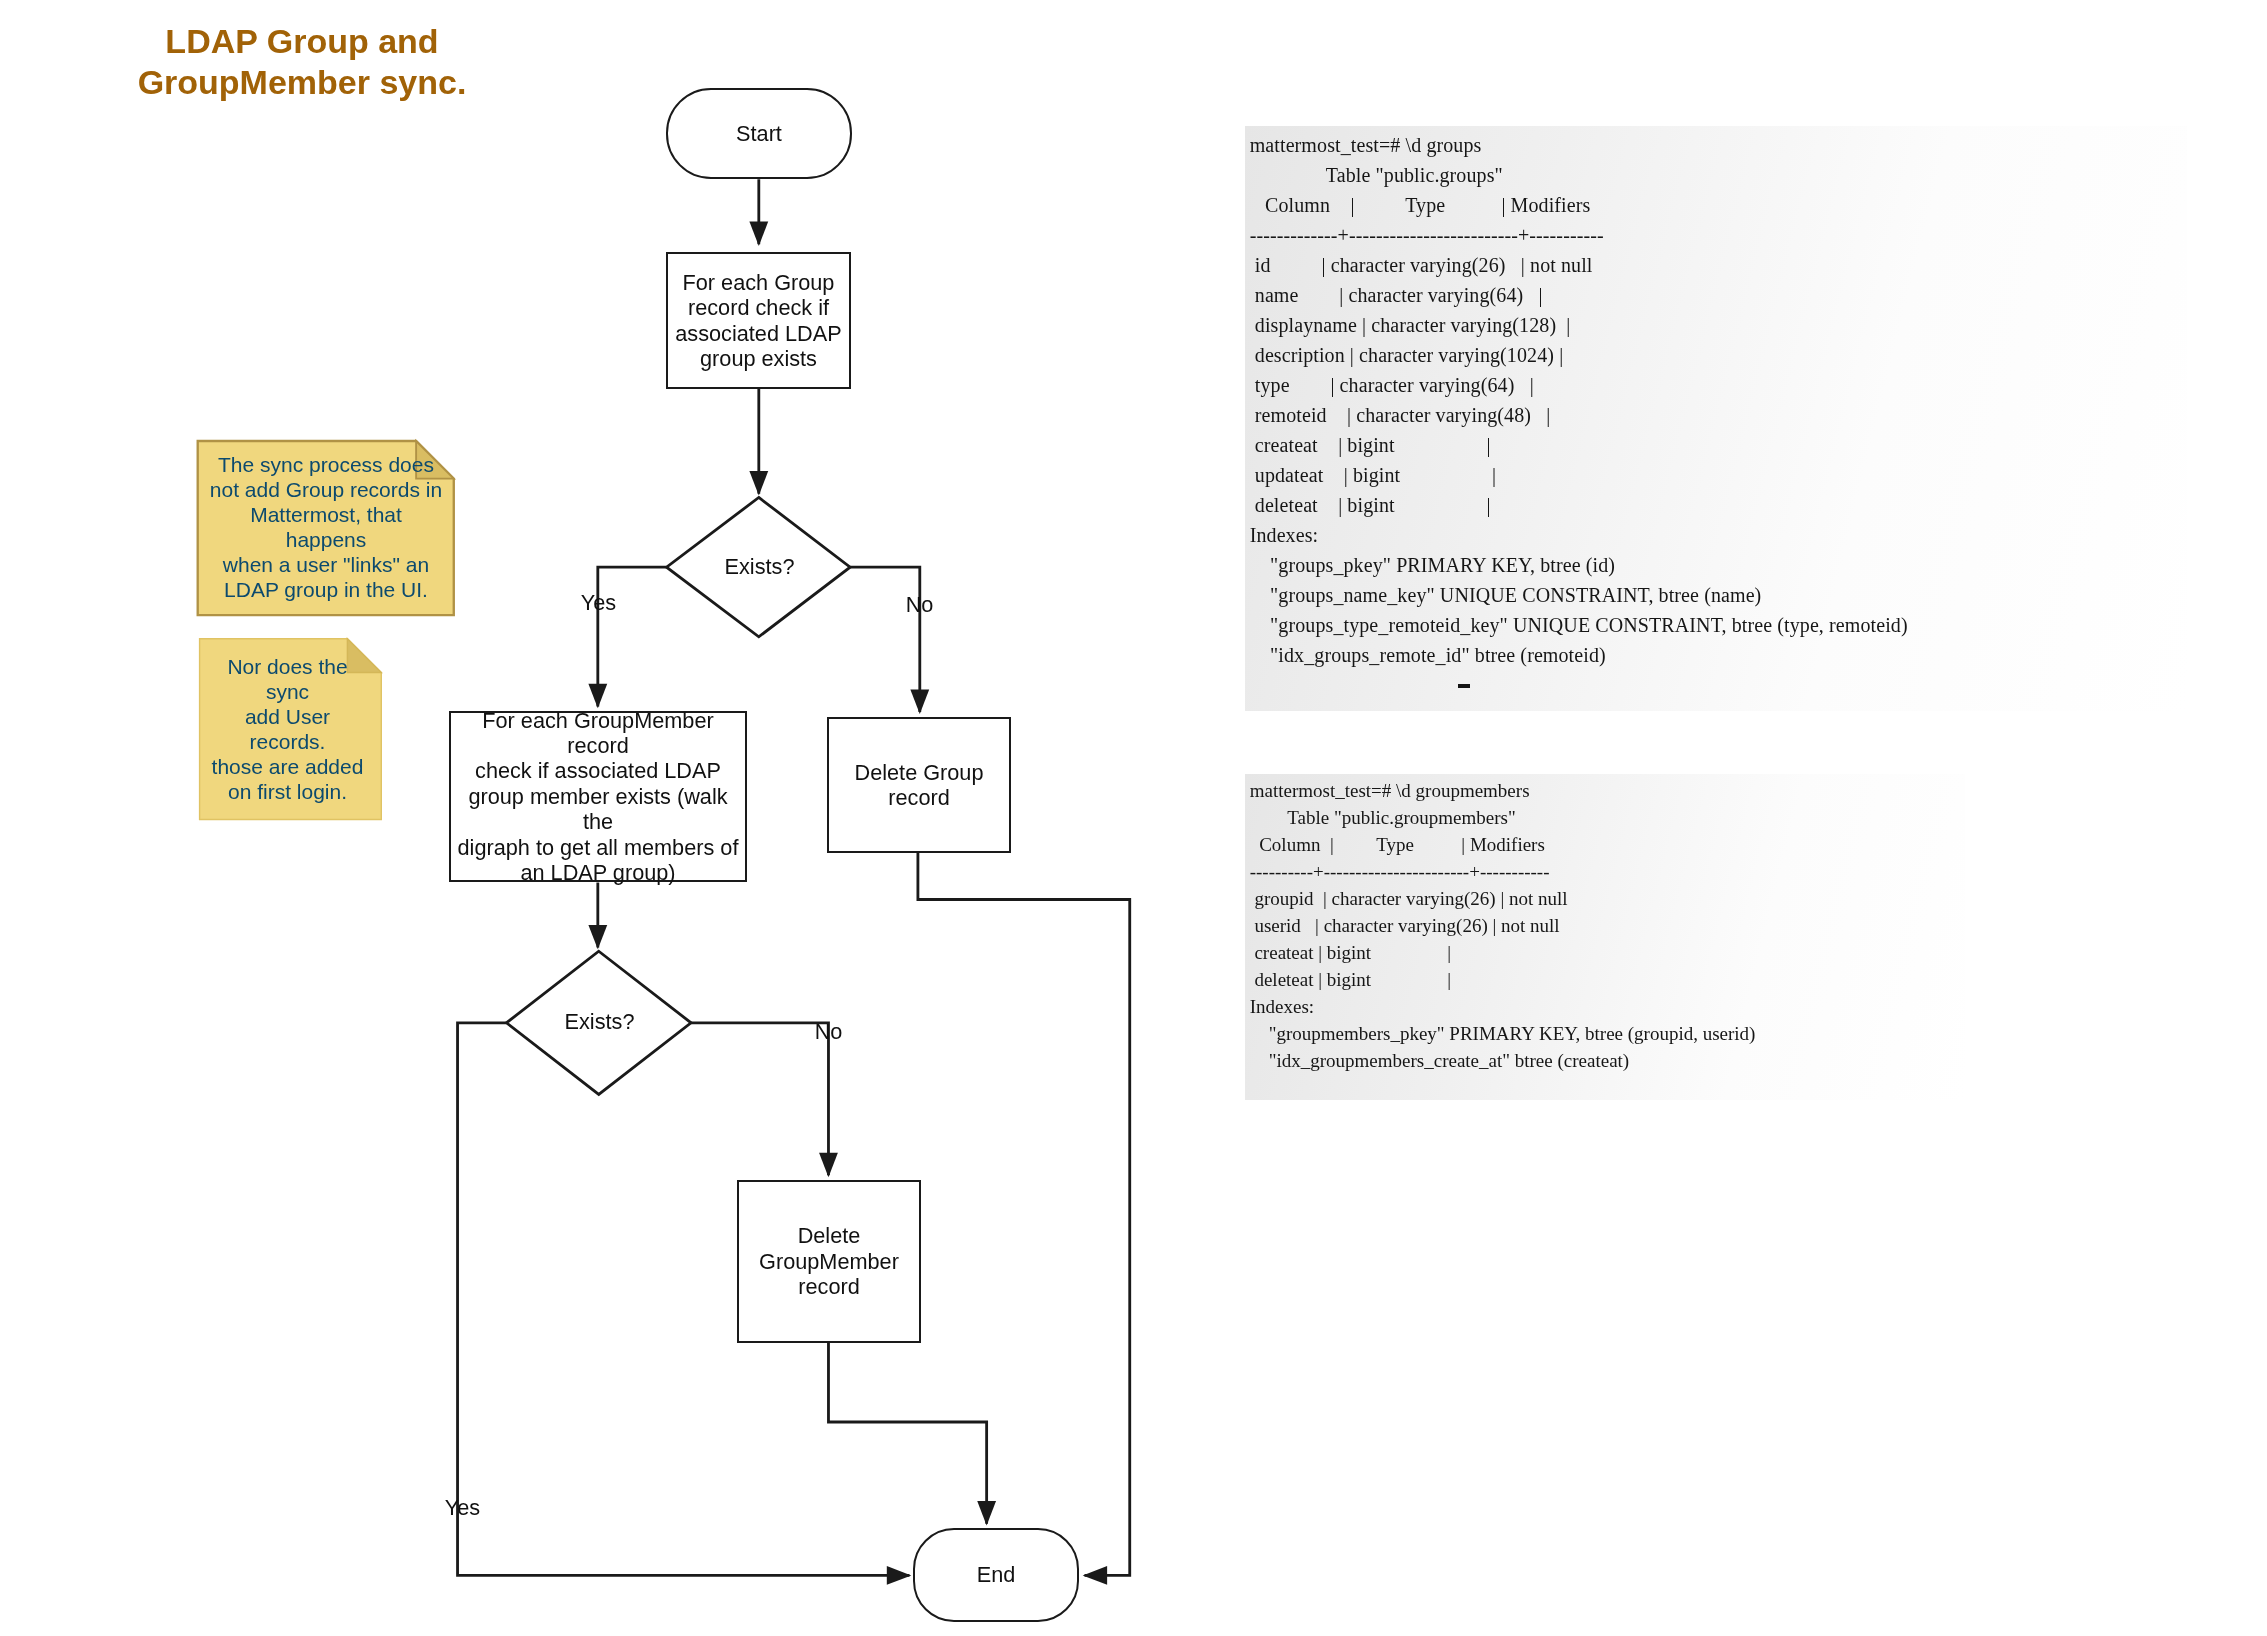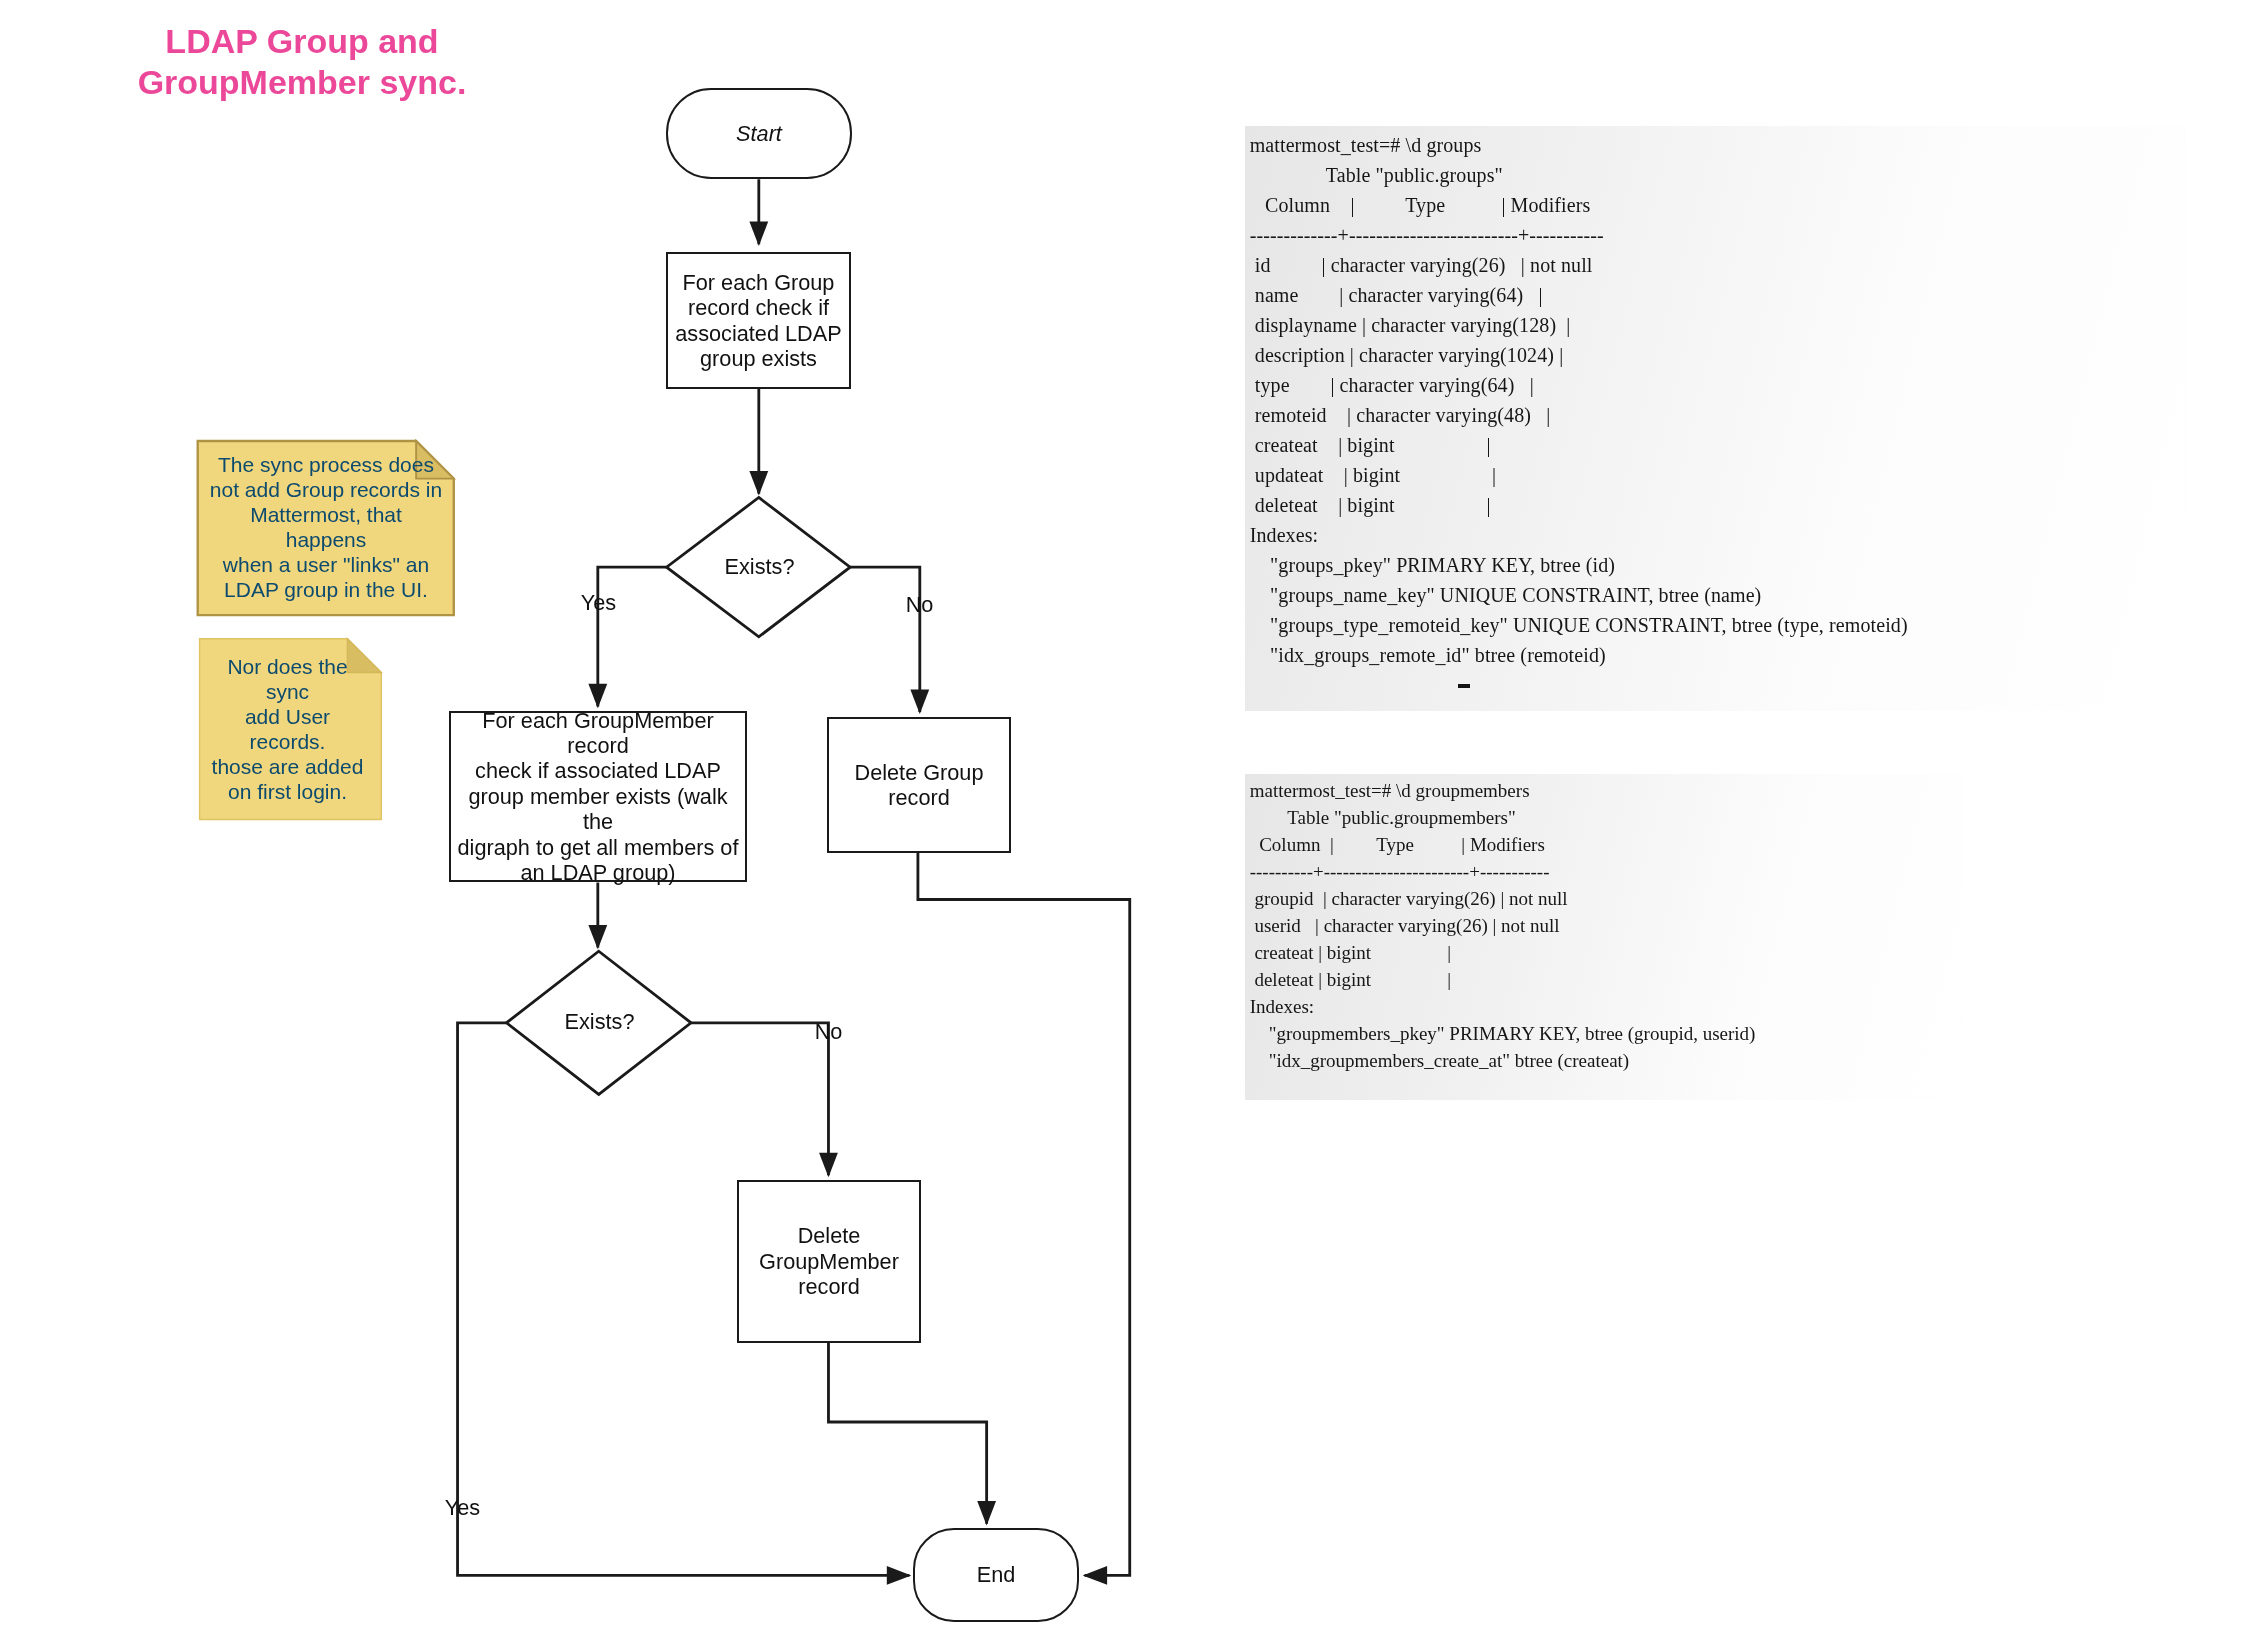--- a/index.html
+++ b/index.html
@@ -3,41 +3,41 @@
 <meta charset="utf-8">
 <style>
   html,body{margin:0;padding:0;background:#ffffff;}
   #stage{position:relative;width:2267px;height:1637px;background:#ffffff;overflow:hidden;
          font-family:"Liberation Sans", sans-serif;color:#111;}
   #edges{position:absolute;left:0;top:0;width:2267px;height:1637px;}
 
   .node{position:absolute;box-sizing:border-box;background:#fff;border:2.8px solid #1a1a1a;
         display:flex;align-items:center;justify-content:center;text-align:center;
         font-size:21.7px;line-height:25.4px;white-space:pre-line;}
-  .pill{border-radius:45px;font-style:italic;}
+  .pill{border-radius:45px;}
   #node-start{left:666px;top:88px;width:186px;height:91px;}
   #node-check-group{left:666px;top:252px;width:185px;height:137px;}
   #node-check-groupmember{left:449px;top:711px;width:298px;height:171px;}
   #node-delete-group{left:827px;top:717px;width:184px;height:136px;}
   #node-delete-groupmember{left:737px;top:1180px;width:184px;height:163px;}
   #node-end{left:913px;top:1528px;width:166px;height:94px;border-radius:41px;}
 
   .diamond-label{position:absolute;width:151px;height:28px;display:flex;align-items:center;
         justify-content:center;text-align:left;font-size:21.7px;background:transparent;}
   #label-exists1{left:684px;top:553px;}
   #label-exists2{left:524px;top:1008px;}
 
   .elabel{position:absolute;width:75px;text-align:center;font-size:21.7px;line-height:26px;}
   #elabel-yes1{left:561px;top:590px;}
   #elabel-no1{left:882px;top:592px;}
   #elabel-yes2{left:425px;top:1495px;}
   #elabel-no2{left:791px;top:1019px;}
 
   #page-title{position:absolute;left:137px;top:21px;width:330px;text-align:center;
-        font-size:34px;line-height:41px;font-weight:bold;white-space:pre-line;color:#ec4899;}
+        font-size:34px;line-height:41px;font-weight:bold;white-space:pre-line;color:#a16207;}
 
   .note-text{position:absolute;display:flex;align-items:center;justify-content:center;
         text-align:center;font-size:21px;line-height:25px;white-space:pre-line;color:#0c4a6e;}
   #note1-text{left:209px;top:450px;width:234px;height:154px;}
   #note2-text{left:205px;top:650px;width:165px;height:158px;}
 
   .terminal{position:absolute;margin:16px;white-space:pre;color:#161616;
         font-family:Liberation Serif, serif;box-sizing:border-box;}
   #terminal-groups{left:1229px;top:110px;width:942px;padding:3.8px 0 41px 4.7px;
         font-size:20px;line-height:30px;letter-spacing:0.1px;

